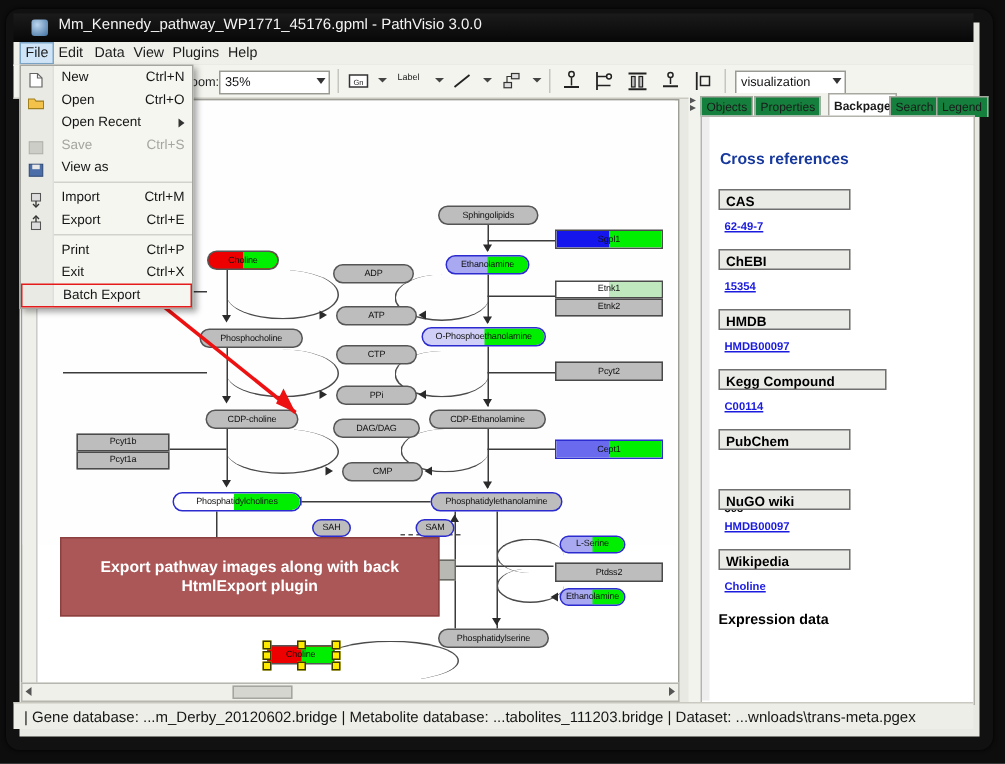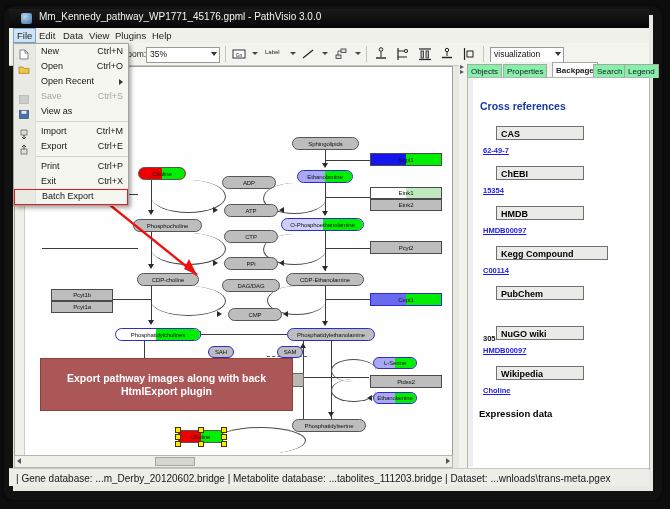--- a/index.html
+++ b/index.html
@@ -78,28 +78,28 @@
     justify-content:center;text-align:center;}
   .banner .bt{font-size:10.5px;font-weight:bold;color:#fff;line-height:12.6px;}
   .banner .grn{color:#39d13a;}
   .banner-tab{position:absolute;left:276px;top:306px;width:11px;height:12px;background:#b9b9b3;border:1px solid #6a6a64;}
   .redarrow{position:absolute;left:84px;top:196px;width:130px;height:100px;pointer-events:none;}
 
   
   .side{position:absolute;left:459px;top:62px;width:189px;height:406px;background:#f3f3ee;}
   .tabs{position:absolute;left:0;top:0;width:189px;height:15px;}
   .tabitem{position:absolute;top:2px;height:13px;font-size:8px;color:#1a1a1a;
-    background:#86efac;border:1px solid #a8a8a1;border-bottom:none;padding:0 3px;line-height:13px;}
+    background:#15803d;border:1px solid #a8a8a1;border-bottom:none;padding:0 3px;line-height:13px;}
   .tabitem.act{background:#fff;top:0;height:15px;line-height:15px;font-weight:bold;}
   .tab-rail{position:absolute;left:0;top:0;width:6px;height:15px;}
   .panel{position:absolute;left:8px;top:15px;width:181px;height:391px;background:#fff;
     border:1px solid #b4b4ad;overflow:hidden;}
   .panel-scroll{position:absolute;left:0;top:0;width:5px;height:389px;background:#eee;}
   .xtitle{position:absolute;left:12px;top:22px;font-size:10.5px;font-weight:bold;color:#17399e;}
-  .xhdr{position:absolute;left:28px;width:88px;height:14px;background:#eaeae6;border:1px solid #707070;
+  .xhdr{position:absolute;left:11px;width:88px;height:14px;background:#eaeae6;border:1px solid #707070;
     font-size:9px;font-weight:bold;color:#000;line-height:14px;padding-left:4px;box-sizing:border-box;}
   .xval{position:absolute;left:15px;font-size:7.5px;color:#1b1bdf;text-decoration:underline;font-weight:bold;}
   .xval.plain{color:#111;text-decoration:none;}
   .expr{position:absolute;left:11px;font-size:9.5px;font-weight:bold;color:#000;}
 
   
   .statusbar{position:absolute;left:9px;top:468px;width:640px;height:17px;background:#eeeee8;
     border-top:1px solid #c9c9c2;}
   .status-txt{position:absolute;left:7px;top:4px;font-size:10px;color:#161616;white-space:nowrap;}
   .hscroll{position:absolute;left:14px;top:455px;width:437px;height:11px;background:#f0f0ea;border:1px solid #b6b6af;}

